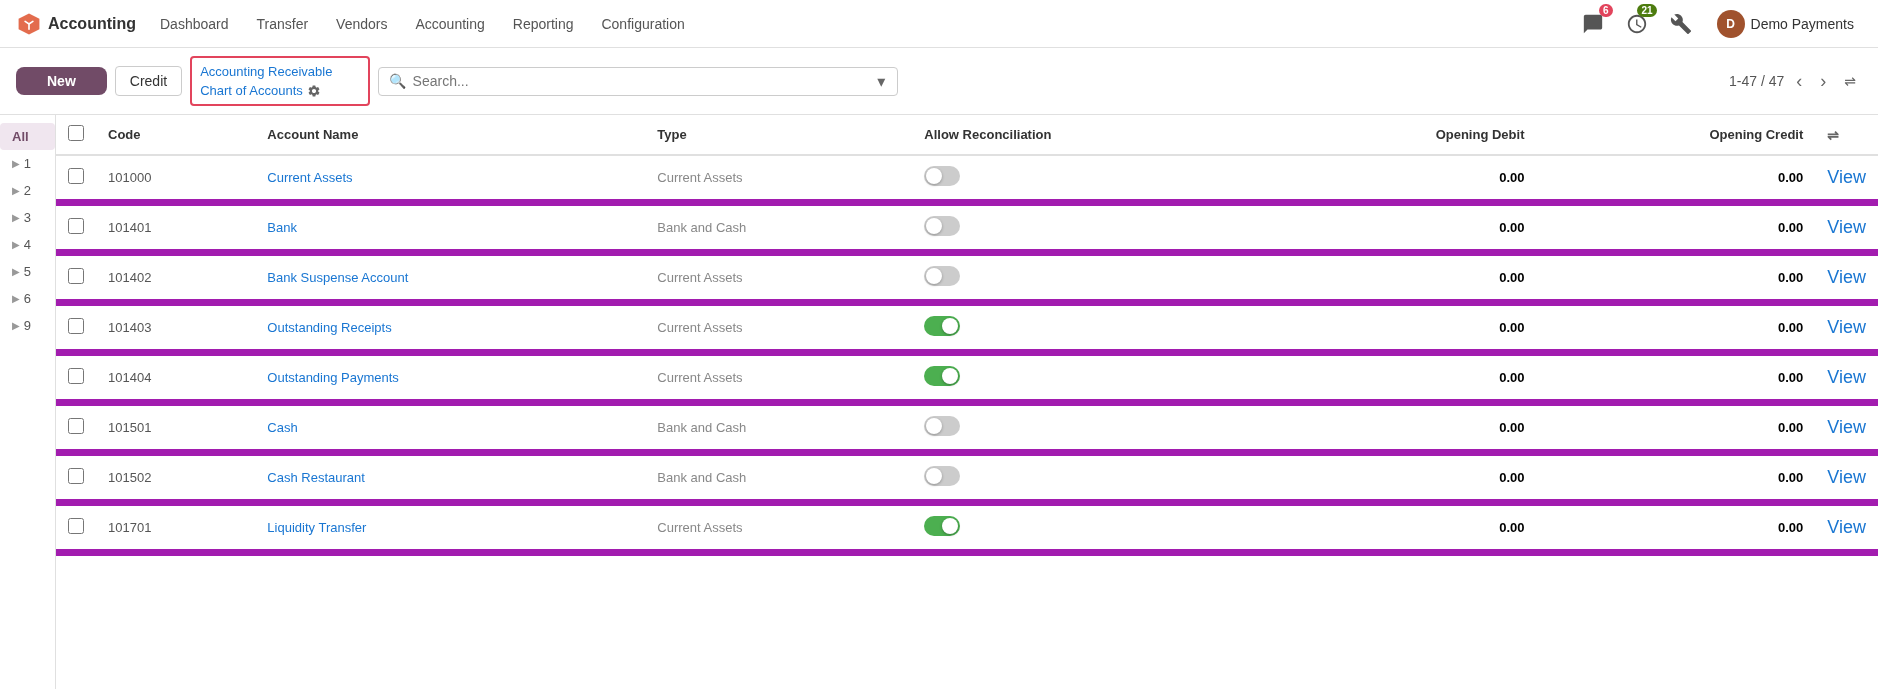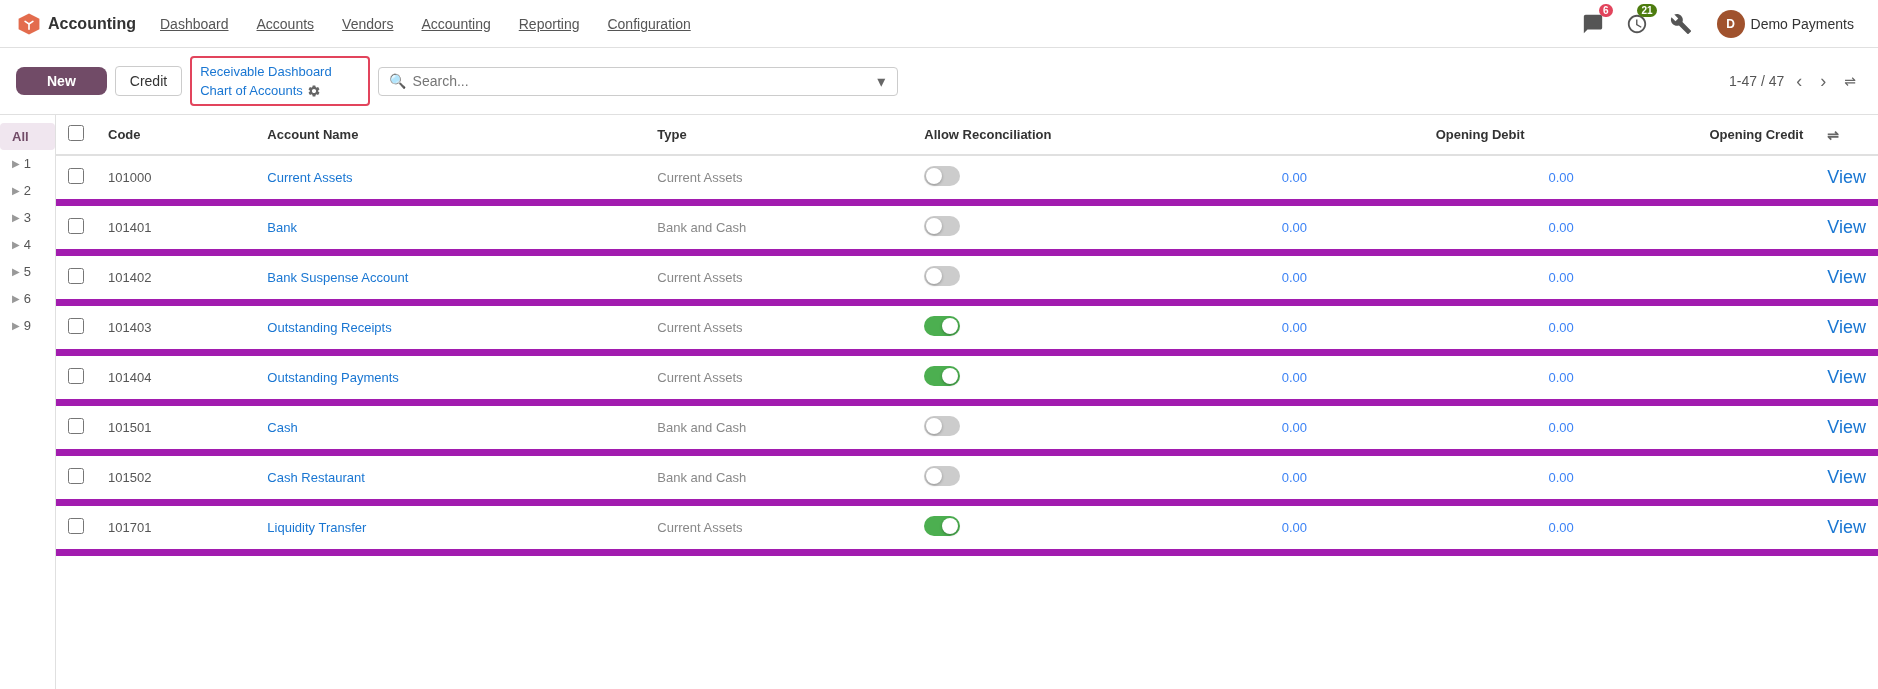--- a/index.html
+++ b/index.html
@@ -30,21 +30,20 @@
       font-weight: 600;
       color: #333;
     }
     .topnav-item {
       padding: 6px 12px;
       border-radius: 4px;
       cursor: pointer;
       color: #555;
       font-size: 14px;
       white-space: nowrap;
-      text-decoration: underline;
     }
     .topnav-spacer { flex: 1; }
     .topnav-icons {
       display: flex;
       align-items: center;
       gap: 12px;
     }
     .notif-badge {
       position: relative;
       cursor: pointer;
@@ -238,21 +237,21 @@
     }
     tbody td {
       padding: 10px 12px;
       font-size: 13px;
       color: #555;
       vertical-align: middle;
     }
     tbody td.code { color: #555; }
     tbody td.account-name { color: #1976d2; cursor: pointer; }
     tbody td.type { color: #888; }
-    tbody td.value { text-align: left; color: #3b82f6; }
+    tbody td.value { text-align: right; color: #000000; font-weight: bold; }
     .view-link {
       color: #1976d2;
       cursor: pointer;
       font-size: 18px;
       font-weight: 500;
     }
 
     
     .row-checkbox {
       width: 16px;
@@ -299,21 +298,21 @@
 <nav class="topnav">
   <div class="topnav-logo">
     <svg class="topnav-logo-icon" viewBox="0 0 40 40">
       <path d="M20 4 L36 12 L36 28 L20 36 L4 28 L4 12 Z" fill="#e05c3a" opacity="0.9"></path>
       <path d="M14 16 L20 20 L26 16 M20 20 L20 28" stroke="#fff" stroke-width="2.5" fill="none" stroke-linecap="round"></path>
     </svg>
     <span class="topnav-brand">Accounting</span>
   </div>
 
   <div class="topnav-item">Dashboard</div>
-  <div class="topnav-item">Accounts</div>
+  <div class="topnav-item">Transfer</div>
   <div class="topnav-item">Vendors</div>
   <div class="topnav-item">Accounting</div>
   <div class="topnav-item">Reporting</div>
   <div class="topnav-item">Configuration</div>
 
   <div class="topnav-spacer"></div>
 
   <div class="topnav-icons">
     <div class="notif-badge">
       <svg width="22" height="22" viewBox="0 0 24 24" fill="#555">
@@ -338,21 +337,21 @@
     </div>
   </div>
 </nav>
 
 <div class="toolbar">
   <button class="btn-new">New</button>
   <button class="btn-import">Credit</button>
 
   <div class="breadcrumb-menu">
     <span class="breadcrumb-item">
-      <span>Receivable Dashboard</span>
+      <span>Accounting Receivable</span>
     </span>
     <span class="breadcrumb-item">
       <span>Chart of Accounts</span>
       <svg width="14" height="14" viewBox="0 0 24 24" fill="#666">
         <path d="M19.14 12.94c.04-.3.06-.61.06-.94s-.02-.64-.07-.94l2.03-1.58a.49.49 0 0 0 .12-.61l-1.92-3.32a.49.49 0 0 0-.59-.22l-2.39.96c-.5-.38-1.03-.7-1.62-.94l-.36-2.54a.484.484 0 0 0-.48-.41h-3.84c-.24 0-.43.17-.47.41l-.36 2.54c-.59.24-1.13.57-1.62.94l-2.39-.96a.49.49 0 0 0-.59.22L2.74 8.87a.48.48 0 0 0 .12.61l2.03 1.58c-.05.3-.07.62-.07.94s.02.64.07.94l-2.03 1.58a.49.49 0 0 0-.12.61l1.92 3.32c.12.22.37.29.59.22l2.39-.96c.5.38 1.03.7 1.62.94l.36 2.54c.05.24.24.41.48.41h3.84c.24 0 .44-.17.47-.41l.36-2.54c.59-.24 1.13-.56 1.62-.94l2.39.96c.22.08.47 0 .59-.22l1.92-3.32a.49.49 0 0 0-.12-.61l-2.01-1.58zM12 15.6c-1.98 0-3.6-1.62-3.6-3.6s1.62-3.6 3.6-3.6 3.6 1.62 3.6 3.6-1.62 3.6-3.6 3.6z"></path>
       </svg>
     </span>
   </div>
 
   <div class="search-wrapper">

